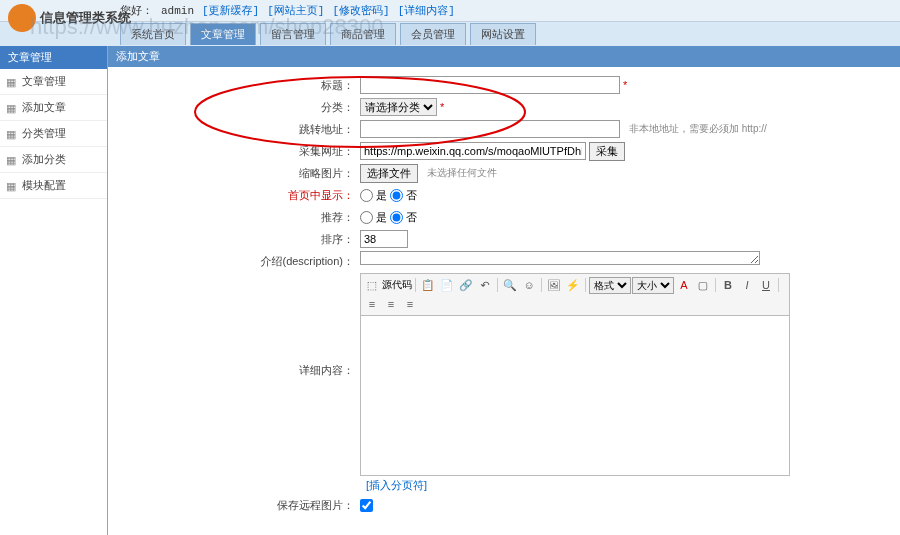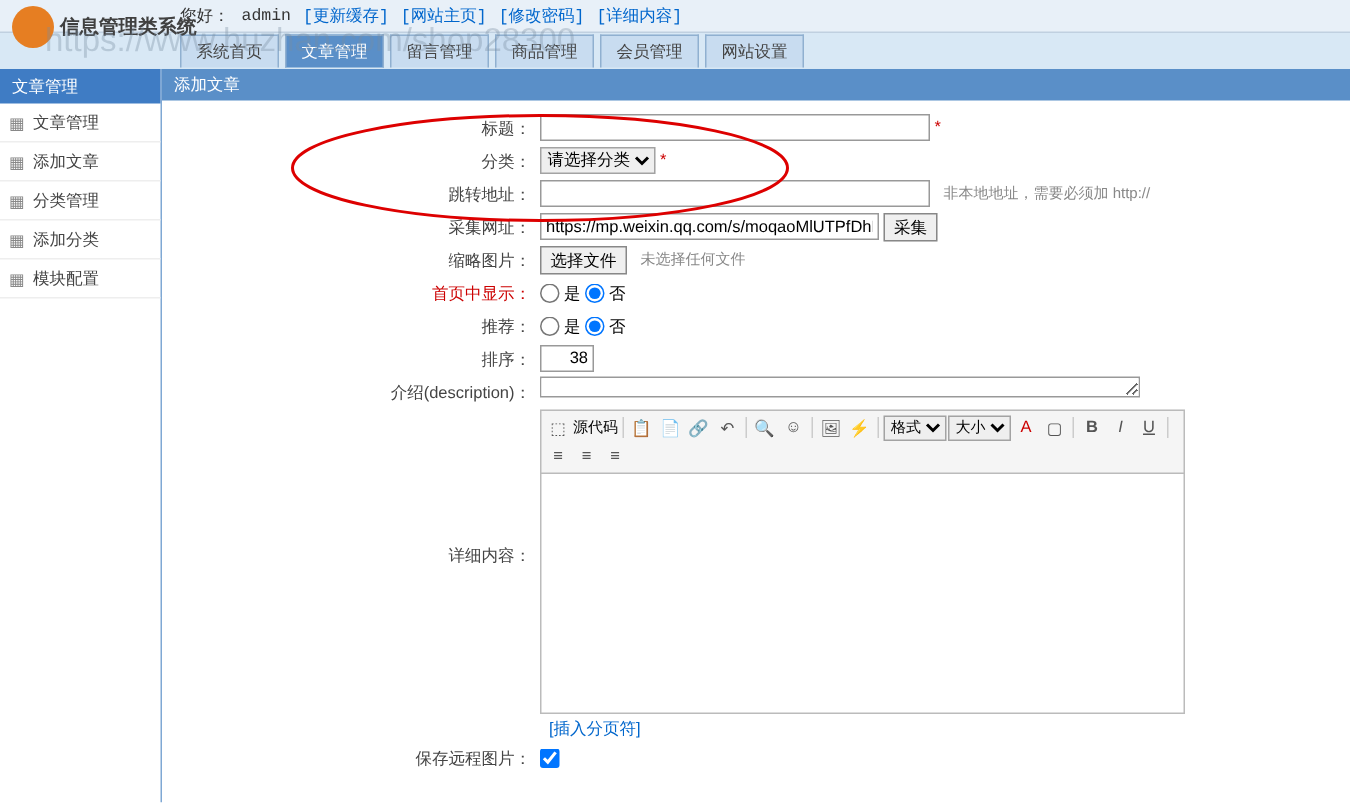--- a/index.html
+++ b/index.html
@@ -147,21 +147,21 @@
         <div class="ctrl">
           <input type="radio" name="rc" style="">
             <span>是</span>
           <input type="radio" name="rc" checked="" style="">
             <span>否</span>
         </div>
       </div>
       <div class="row">
         <div class="label">排序：</div>
         <div class="ctrl">
-            <input type="text" style="width: 36px; text-align: right;" value="38">
+            <input type="text" style="width: 48px;" value="38">
           </div>
       </div>
       <div class="row" style="align-items:flex-start">
         <div class="label" style="padding-top:3px">介绍(description)：</div>
         <div class="ctrl">
             <textarea style="width: 400px; height: 14px;"></textarea>
           </div>
       </div>
       <div class="row" style="align-items:flex-start">
         <div class="label" style="padding-top:90px">详细内容：</div>

